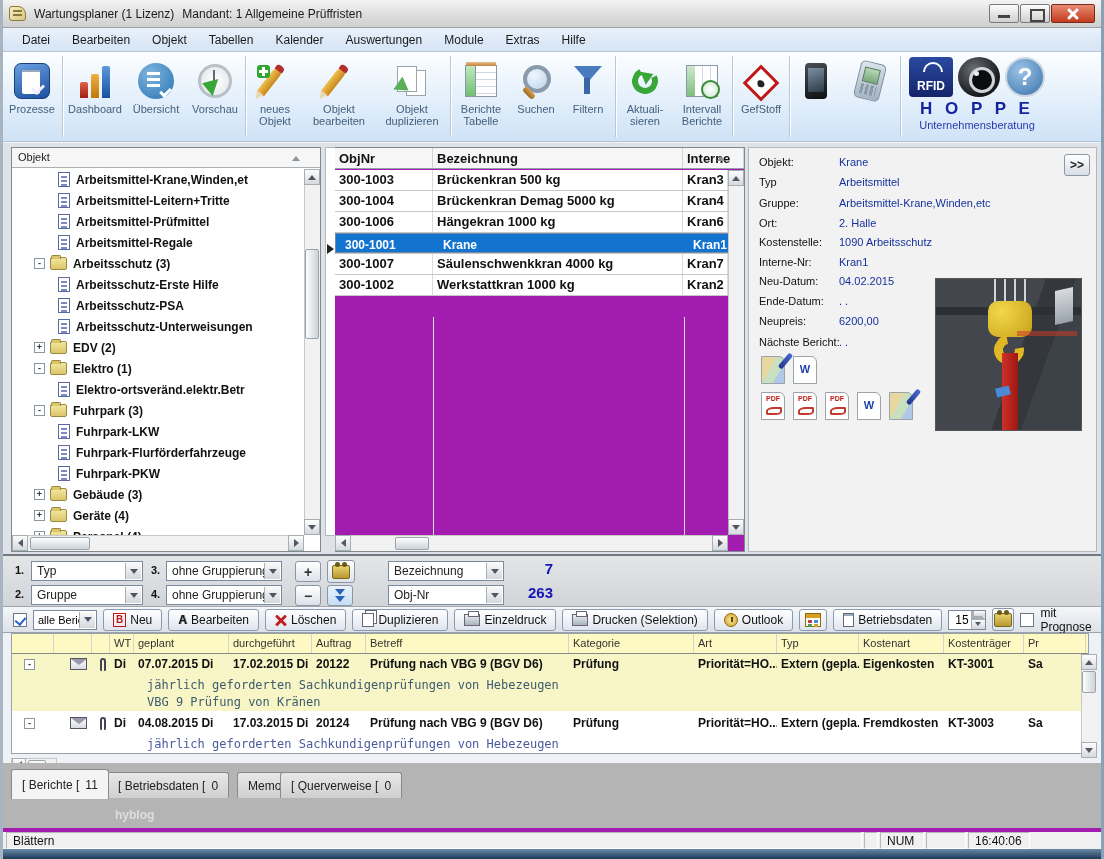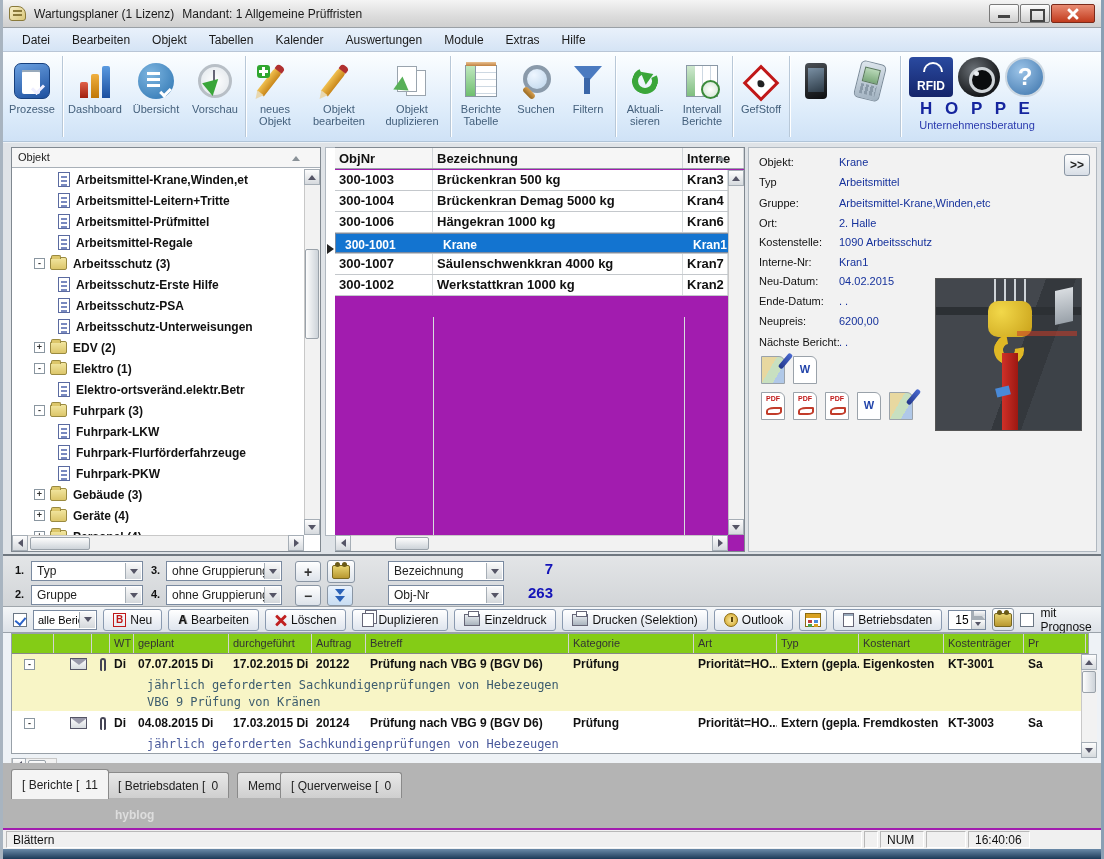--- a/index.html
+++ b/index.html
@@ -178,41 +178,41 @@
 .ri-cal:before{content:"";position:absolute;left:0;right:0;top:0;height:4px;background:#d8a020}
 .ri-cal:after{content:"";position:absolute;left:2px;top:6px;width:4px;height:3px;background:#c04040;box-shadow:6px 0 0 #4a8ad8,0 4px 0 #4aa04a,6px 4px 0 #d8a020}
 .spin{position:relative;width:40px;height:20px;border:1px solid #7a8aa0;background:#fff;font-size:12px;padding:2px 16px 0 6px}
 .spin .up{position:absolute;right:0;top:0;width:14px;height:9px;background:linear-gradient(#fafafa,#d4d8dc);border-left:1px solid #a6aeb6;border-bottom:1px solid #a6aeb6;display:flex;align-items:center;justify-content:center}
 .spin .down{position:absolute;right:0;bottom:0;width:14px;height:9px;background:linear-gradient(#fafafa,#d4d8dc);border-left:1px solid #a6aeb6;display:flex;align-items:center;justify-content:center}
 .spin .tri.up{border-bottom-width:4px;border-left-width:3px;border-right-width:3px}
 .spin .tri.dn{border-top-width:4px;border-left-width:3px;border-right-width:3px}
 .progtext{font-size:12px;color:#111}
 
 #reporttable{position:absolute;left:8px;top:633px;width:1078px;background:#fff;border:1px solid #98a0a8}
-#rephead{display:flex;height:20px;background:#84cc16;border-bottom:1px solid #888;font-size:11px;color:#333}
+#rephead{display:flex;height:20px;background:#fef9c3;border-bottom:1px solid #888;font-size:11px;color:#333}
 .rc{padding:3px 4px;border-right:1px solid #d4d4d4;overflow:hidden;white-space:nowrap;flex:none}
 .c0{width:42px}.c1{width:38px}.c2{width:18px}.c3{width:24px}.c4{width:95px}.c5{width:83px}.c6{width:54px}.c7{width:203px}.c8{width:125px}.c9{width:83px}.c10{width:82px}.c11{width:85px}.c12{width:80px}.c13{width:62px}
 .reprow{display:flex;height:23px;font-size:12px;font-weight:bold;color:#111;align-items:center}
 .reprow .rc{border-right:none;padding-top:0}
 .yel{background:#f8f5c6}
 .repdetail{font-family:"DejaVu Sans Mono",monospace;font-size:12px;color:#3c5c6e;padding:1px 4px 1px 135px;white-space:nowrap;height:17px}
 .expbox{width:11px;height:11px;border:1px solid #8a96a0;background:#fff;font-size:9px;line-height:9px;text-align:center;color:#333;margin-left:8px}
 .env{width:17px;height:12px;border:1px solid #556;background:linear-gradient(#fdfdfd,#d8dce0);position:relative;margin-left:12px}
 .env:before{content:"";position:absolute;left:0;top:0;border-left:8px solid transparent;border-right:8px solid transparent;border-top:6px solid #99a;}
 .clip{width:7px;height:13px;border:2px solid #445;border-radius:4px 4px 2px 2px;border-bottom:none;margin-left:4px}
 #repvscroll{top:654px;right:4px;bottom:99px;height:auto}
 
 #repfrag{position:absolute;left:8px;top:758px;width:46px;height:14px;background:#f2f2f2;border:1px solid #c8c8c8}
 
 #tabsarea{position:absolute;left:0;right:0;top:763px;height:65px;background:#b4b4b4}
 .tab{position:absolute;top:9px;height:26px;background:linear-gradient(#e8e8e8,#cfcfcf);border:1px solid #8a8a8a;border-bottom:none;border-radius:3px 3px 0 0;font-size:12px;color:#222;display:flex;align-items:center;gap:6px;padding:0 10px}
 .tab.active{background:#f4f4f4;top:6px;height:30px;z-index:2}
 #watermark{position:absolute;left:112px;top:45px;font-size:12px;color:rgba(255,255,255,.55);font-weight:bold}
 
-#statusbar{position:absolute;left:0;right:0;top:828px;height:21px;background:#f0f0f0;border-top:2px solid #a21caf;display:flex;align-items:center;font-size:12px;color:#111}
+#statusbar{position:absolute;left:0;right:0;top:828px;height:21px;background:#f0f0f0;border-top:4px solid #a21caf;display:flex;align-items:center;font-size:12px;color:#111}
 .scell{height:17px;border:1px solid #b8b8b8;border-right-color:#fff;border-bottom-color:#fff;margin:0 1px;padding:1px 6px;white-space:nowrap}
 #scell-main{flex:1;margin-left:3px}
 #bottomframe{position:absolute;left:0;right:0;bottom:0;height:10px;background:linear-gradient(#6a8aa8,#1c3a58)}
 </style>
 </head>
 <body>
 
 <div id="app">
 
   <div id="titlebar">

